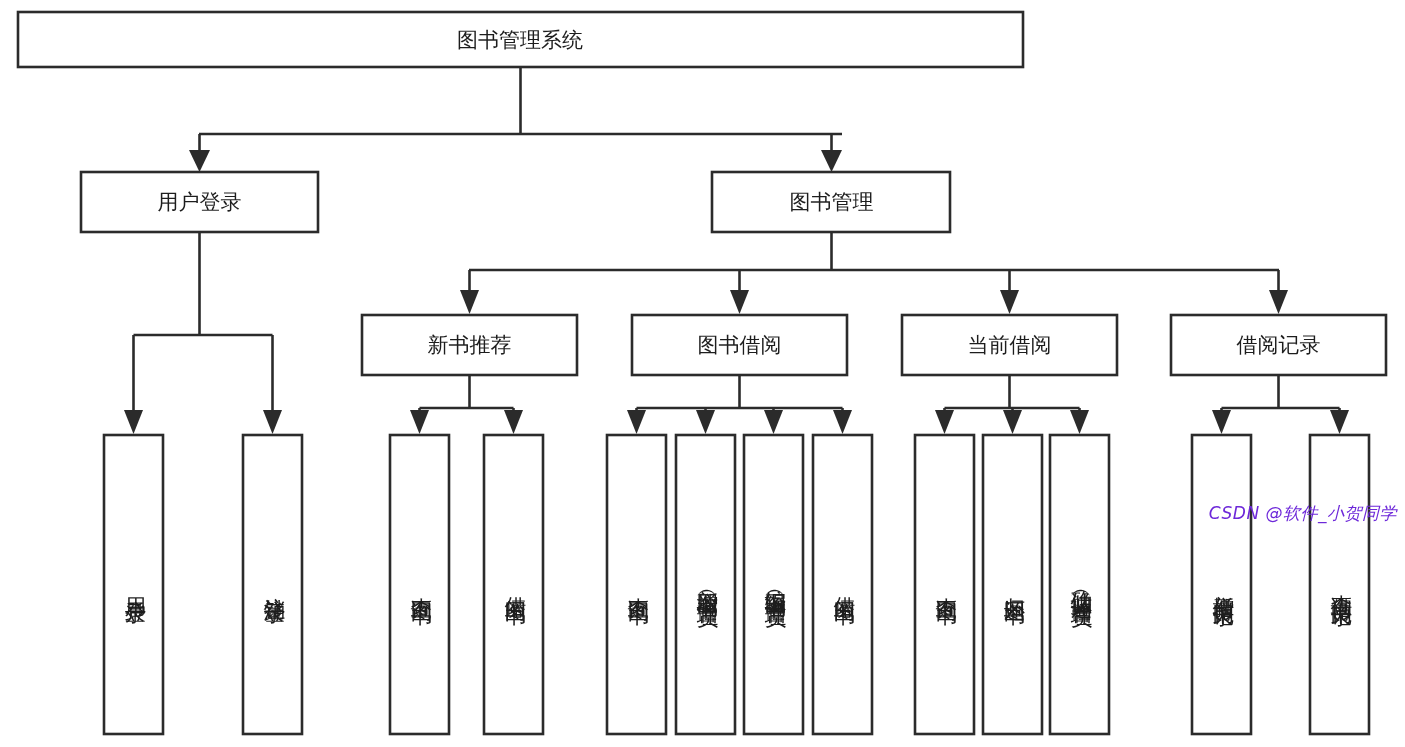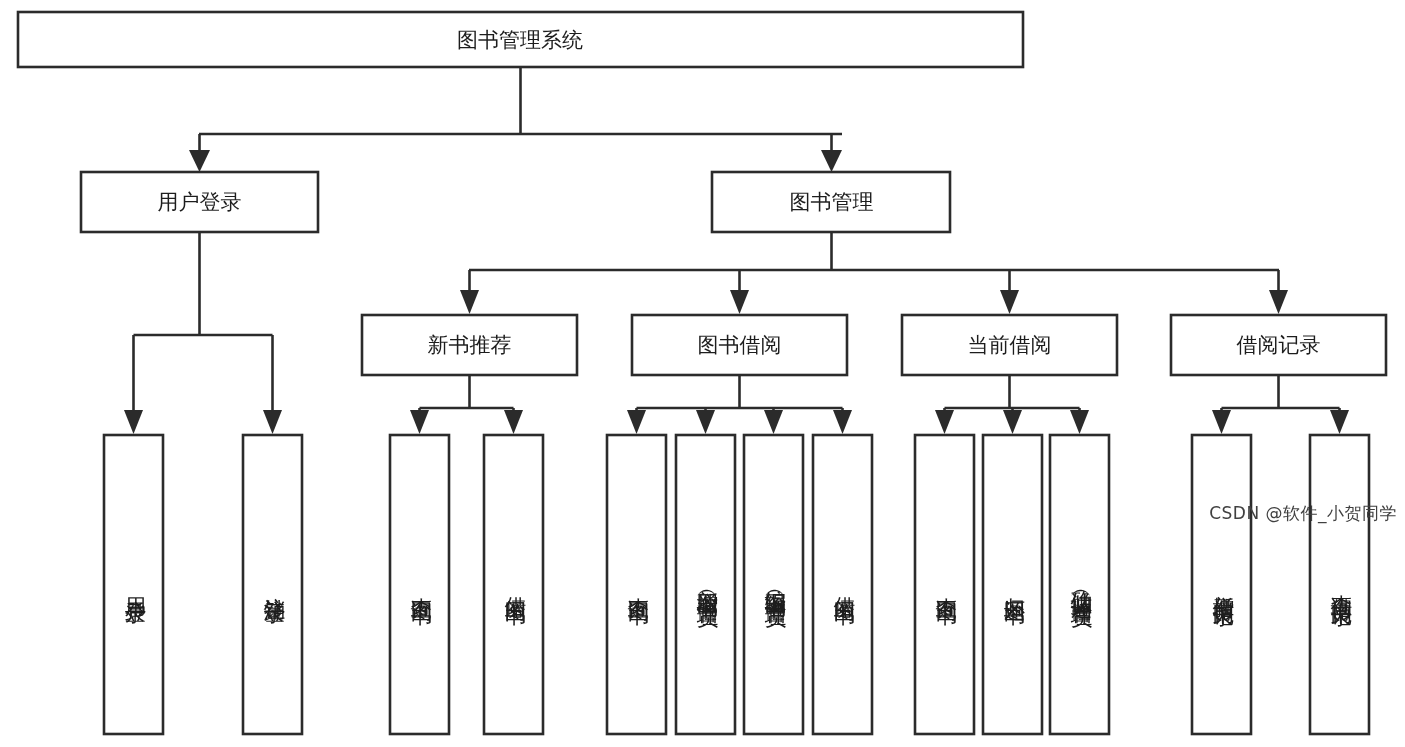--- a/index.html
+++ b/index.html
@@ -58,24 +58,25 @@
     text-orientation: upright;
     letter-spacing: 2.5px;
     text-anchor: middle;
   }
   .watermark {
     position: absolute;
     right: 8px;
     bottom: 5px;
     font-family: "DejaVu Sans", "Liberation Sans", sans-serif;
     font-size: 17px;
-    color: #404040;
+    color: #6d28d9;
     white-space: nowrap;
     user-select: none;
     letter-spacing: 0.5px;
+    font-style: italic;
   }
 </style>
 </head>
 <body>
 
 <div id="diagram-root">
 
   <svg id="flowchart" viewBox="0 0 1405 747" xmlns="http://www.w3.org/2000/svg">
 
     <g>

